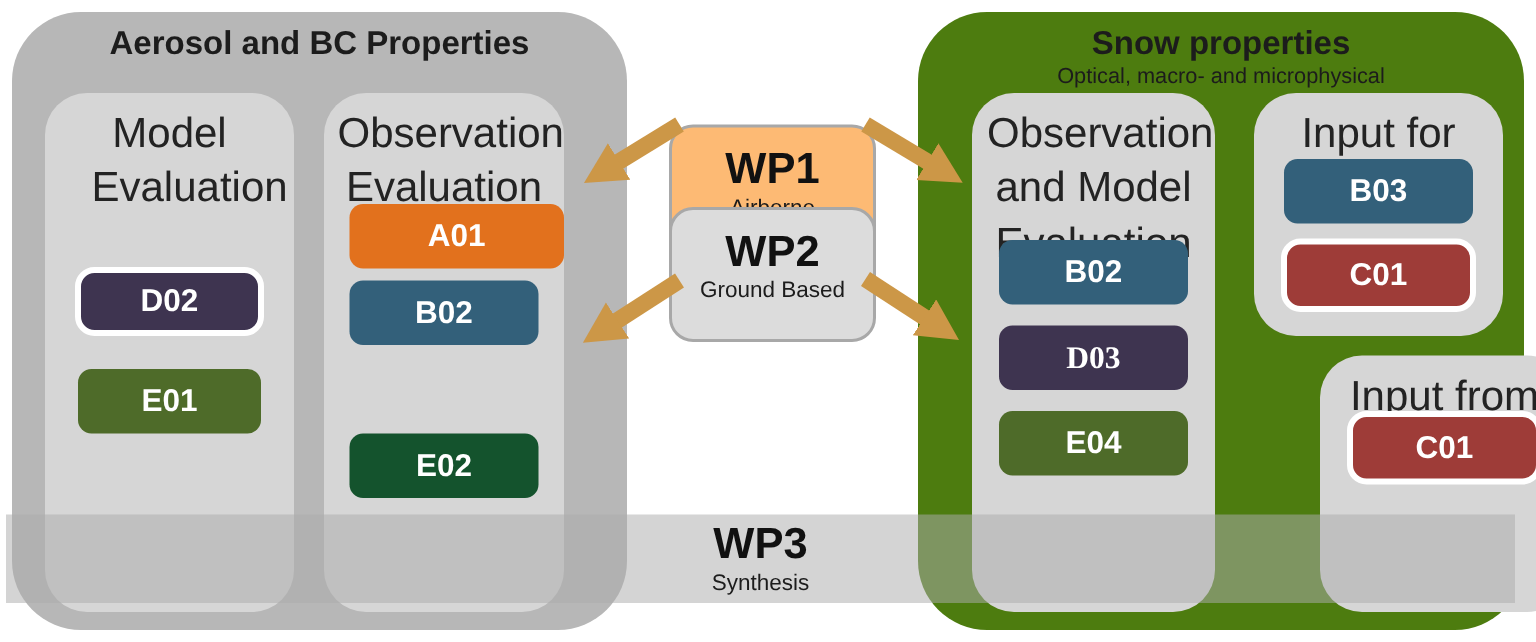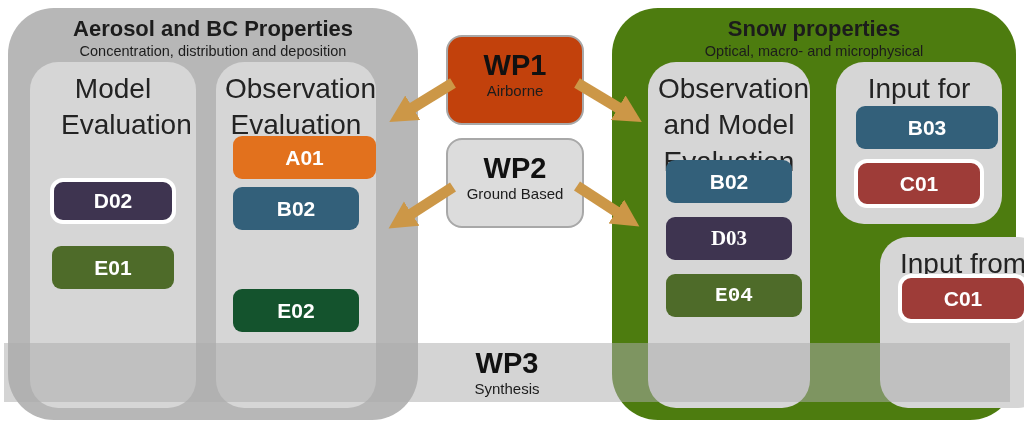--- a/index.html
+++ b/index.html
@@ -30,22 +30,22 @@
          display:flex;align-items:center;justify-content:center;}
   .badge--bordered{border:4px solid #ffffff;border-radius:13px;}
   #b-d02 {left:20px;top:116px;width:126px;height:46px;}
   #b-e01 {left:22px;top:184px;width:122px;height:43px;}
   #b-a01 {left:17px;top:74px; width:143px;height:43px;}
   #b-b02l{left:17px;top:125px;width:126px;height:43px;}
   #b-b04 {left:17px;top:176px;width:126px;height:43px;}
   #b-e02 {left:17px;top:227px;width:126px;height:43px;}
   #b-b02r{left:18px;top:98px; width:126px;height:43px;}
   #b-d03 {left:18px;top:155px;width:126px;height:43px;}
-  #b-e04 {left:18px;top:212px;width:136px;height:43px;font-family:Liberation Mono, monospace;}
-  #b-b03 {left:20px;top:44px; width:142px;height:43px;}
+  #b-e04 {left:18px;top:212px;width:126px;height:43px;}
+  #b-b03 {left:20px;top:44px; width:126px;height:43px;}
   #b-c01a{left:18px;top:97px; width:130px;height:49px;}
   #b-c01b{left:18px;top:37px; width:130px;height:49px;}
 
   
   .wp-box{position:absolute;left:446px;width:138px;height:90px;box-sizing:border-box;
           border:2px solid #a8a8a8;border-radius:16px;text-align:center;}
   #wp1{top:35px;} #wp2{top:138px;}
   .wp-id{margin:13px 0 0 0;font-size:29px;font-weight:bold;line-height:1.1;color:#111111;}
   .wp-sub{margin:0;font-size:15px;line-height:1.2;color:#1c1c1c;}
 
@@ -57,21 +57,20 @@
   
   .arrows{position:absolute;left:0;top:0;z-index:11;pointer-events:none;}
 </style>
 </head>
 <body>
 
 <div class="canvas">
 
   <section class="panel panel-left" style="background: rgb(183, 183, 183);">
     <h1 class="panel-title">Aerosol and BC Properties</h1>
-    <p class="panel-subtitle">Concentration, distribution and deposition</p>
 
     <div class="group" id="g-model" style="background: rgb(214, 214, 214);">
       <h2 class="group-title w-narrow">Model Evaluation</h2>
       <div class="badge badge--bordered" id="b-d02" style="background: rgb(62, 52, 80);">D02</div>
       <div class="badge" id="b-e01" style="background: rgb(78, 107, 41);">E01</div>
     </div>
 
     <div class="group" id="g-obs" style="background: rgb(214, 214, 214);">
       <h2 class="group-title w-mid">Observation Evaluation</h2>
       <div class="badge" id="b-a01" style="background: rgb(226, 113, 29);">A01</div>
@@ -96,21 +95,21 @@
       <div class="badge" id="b-b03" style="background: rgb(51, 96, 122);">B03</div>
       <div class="badge badge--bordered" id="b-c01a" style="background: rgb(158, 60, 56);">C01</div>
     </div>
 
     <div class="group" id="g-inputfrom" style="background: rgb(214, 214, 214); margin-left: 44px;">
       <h2 class="group-title">Input from</h2>
       <div class="badge badge--bordered" id="b-c01b" style="background: rgb(158, 60, 56);">C01</div>
     </div>
   </section>
 
-  <div class="wp-box" id="wp1" style="background: #c2410c;">
+  <div class="wp-box" id="wp1" style="background: #fdba74; margin-top: 48px;">
     <p class="wp-id">WP1</p>
     <p class="wp-sub">Airborne</p>
   </div>
   <div class="wp-box" id="wp2" style="background: rgb(220, 220, 220);">
     <p class="wp-id">WP2</p>
     <p class="wp-sub">Ground Based</p>
   </div>
 
   <div class="wp3-band" style="background: rgba(172, 172, 172, 0.52);">
     <p class="wp-id">WP3</p>

